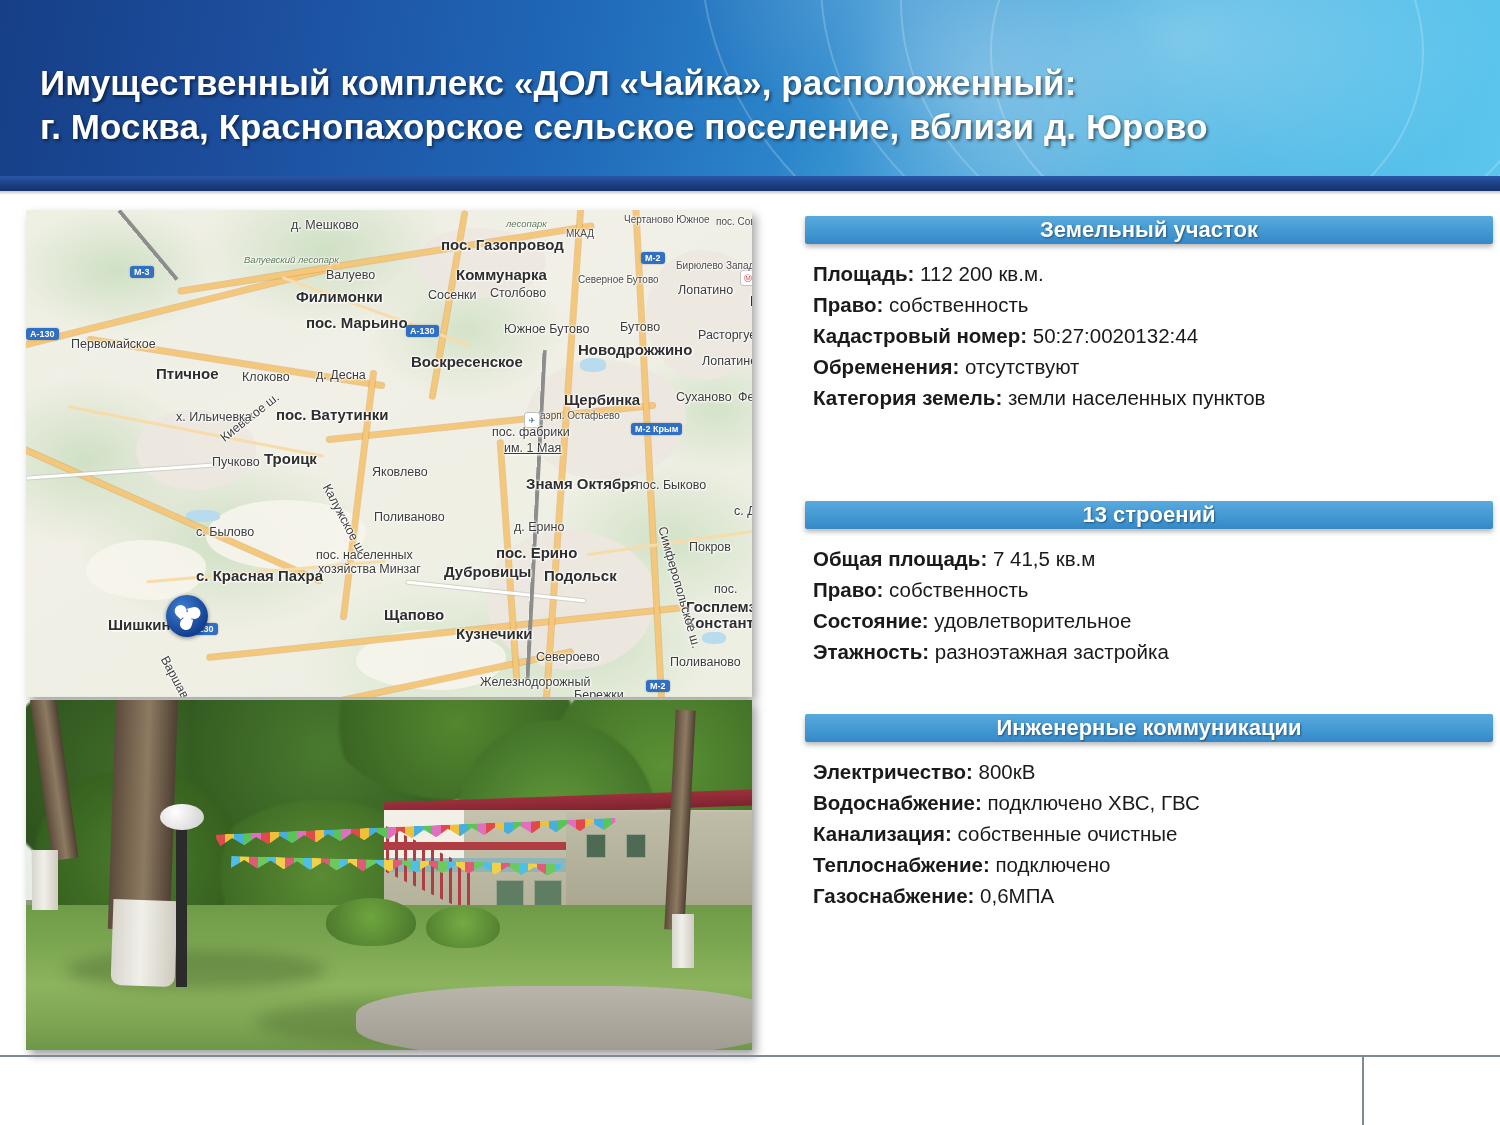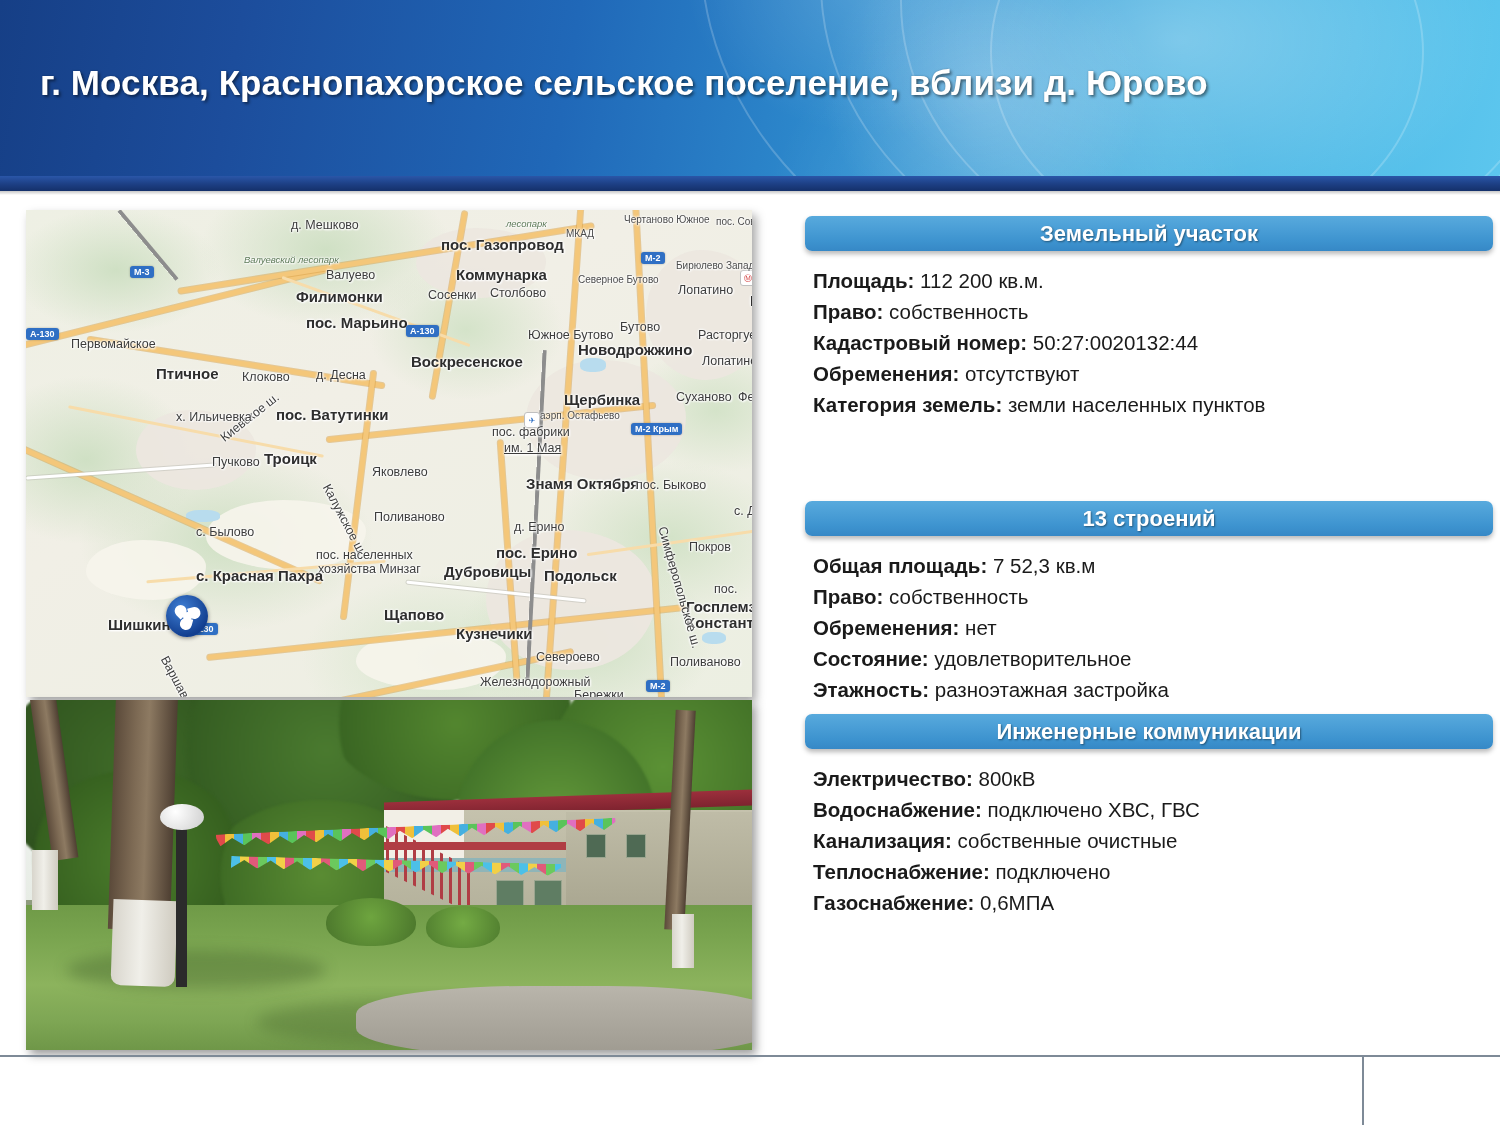--- a/index.html
+++ b/index.html
@@ -98,21 +98,21 @@
   .trunk{position:absolute;background:linear-gradient(90deg,#5b4a3a,#7d6a54 35%,#8d7a62 55%,#4e3f32);}
   .trunkw{position:absolute;background:linear-gradient(90deg,#d8d5cc,#f0efe9 45%,#cfcbc0);}
   .lamp-pole{position:absolute;background:#2b2b2b;}
   .lamp-head{position:absolute;background:radial-gradient(circle at 35% 30%,#fff,#ccc);border-radius:50%;}
   .flags{position:absolute;height:12px;}
   .path{position:absolute;background:linear-gradient(180deg,#b9b5ab,#9e9a90);border-radius:40%;}
   .bush{position:absolute;border-radius:50% 50% 45% 45%;filter:blur(.6px);}
 
   
   .panel{position:absolute;left:805px;width:688px;}
-  .p-head{position:relative;height:35px;border-radius:7px;
+  .p-head{position:relative;height:28px;border-radius:2px;
     background:linear-gradient(180deg,#58aadd 0%,#4a9ed6 38%,#3d93cf 72%,#3688c6 100%);
     box-shadow:0 3px 5px rgba(0,0,0,.28);
     display:flex;align-items:center;justify-content:center;}
   .p-head span{color:#ffffff;font-size:22px;font-weight:bold;
     text-shadow:1px 1px 2px rgba(0,0,0,.42);}
   .p-body{padding:14px 0 0 8px;}
   .p-row{font-size:20.5px;line-height:31px;color:#1a1a1a;white-space:nowrap;}
   .p-row b{font-weight:bold;}
   .p-row .v{font-weight:normal;}
 
@@ -122,20 +122,21 @@
 </head>
 <body>
 
 <div class="header">
   <div class="arc a1"></div>
   <div class="arc a2"></div>
   <div class="arc a3"></div>
   <div class="arc a4"></div>
   <div class="glow"></div>
   <h1 class="title">
+    <span class="l1">Имущественный комплекс «ДОЛ «Чайка», расположенный:</span>
     <span class="l2">г. Москва, Краснопахорское сельское поселение, вблизи д. Юрово</span>
   </h1>
 </div>
 <div class="header-band"></div>
 <div class="header-band-shadow"></div>
 
 <div class="map-frame">
   <div class="mapbg"></div>
 
   <div class="urban" style="left:390px;top:18px;width:130px;height:70px;"></div>
@@ -188,21 +189,21 @@
       <div class="mlabel big" style="left: 430px; top: 56px;">Коммунарка</div>
       <div class="mlabel " style="left: 650px; top: 50px;">Бирюлево Западное</div>
       <div class="mlabel big" style="left: 270px; top: 78px;">Филимонки</div>
       <div class="mlabel mid" style="left: 402px; top: 78px;">Сосенки</div>
       <div class="mlabel mid" style="left: 464px; top: 76px;">Столбово</div>
       <div class="mlabel " style="left: 552px; top: 64px;">Северное Бутово</div>
       <div class="mlabel mid" style="left: 652px; top: 73px;">Лопатино</div>
       <div class="mlabel big" style="left: 724px; top: 82px;">Видн</div>
       <div class="mlabel big" style="left: 280px; top: 104px;">пос. Марьино</div>
       <div class="mlabel mid" style="left: 45px; top: 127px;">Первомайское</div>
-      <div class="mlabel mid" style="left: 478px; top: 118px; margin-left: 24px;">Южное Бутово</div>
+      <div class="mlabel mid" style="left: 478px; top: 112px;">Южное Бутово</div>
       <div class="mlabel mid" style="left: 594px; top: 110px;">Бутово</div>
       <div class="mlabel mid" style="left: 672px; top: 118px;">Расторгуево</div>
       <div class="mlabel big" style="left: 130px; top: 155px;">Птичное</div>
       <div class="mlabel mid" style="left: 216px; top: 160px;">Клоково</div>
       <div class="mlabel big" style="left: 385px; top: 143px;">Воскресенское</div>
       <div class="mlabel big" style="left: 552px; top: 131px;">Новодрожжино</div>
       <div class="mlabel mid" style="left: 676px; top: 144px;">Лопатино</div>
       <div class="mlabel mid" style="left: 290px; top: 158px;">д. Десна</div>
       <div class="mlabel mid" style="left: 150px; top: 200px;">х. Ильичевка</div>
       <div class="mlabel big" style="left: 250px; top: 196px;">пос. Ватутинки</div>
@@ -321,23 +322,22 @@
     <div class="p-row"><b>Обременения:</b> <span class="v">отсутствуют</span></div>
     <div class="p-row"><b>Категория земель:</b> <span class="v">земли населенных пунктов</span></div>
   </div>
 </div>
 
 <div class="panel" style="top:501px;">
   <div class="p-head">
     <span>13 строений</span>
   </div>
   <div class="p-body">
-    <div class="p-row"><b>Общая площадь:</b> <span class="v">7 52,3 кв.м</span></div>
+    <div class="p-row"><b>Общая площадь:</b> <span class="v">7 41,5 кв.м</span></div>
     <div class="p-row"><b>Право:</b> <span class="v">собственность</span></div>
-    <div class="p-row"><b>Обременения:</b> <span class="v">нет</span></div>
     <div class="p-row"><b>Состояние:</b> <span class="v">удовлетворительное</span></div>
     <div class="p-row"><b>Этажность:</b> <span class="v">разноэтажная застройка</span></div>
   </div>
 </div>
 
 <div class="panel" style="top:714px;">
   <div class="p-head">
     <span>Инженерные коммуникации</span>
   </div>
   <div class="p-body">

